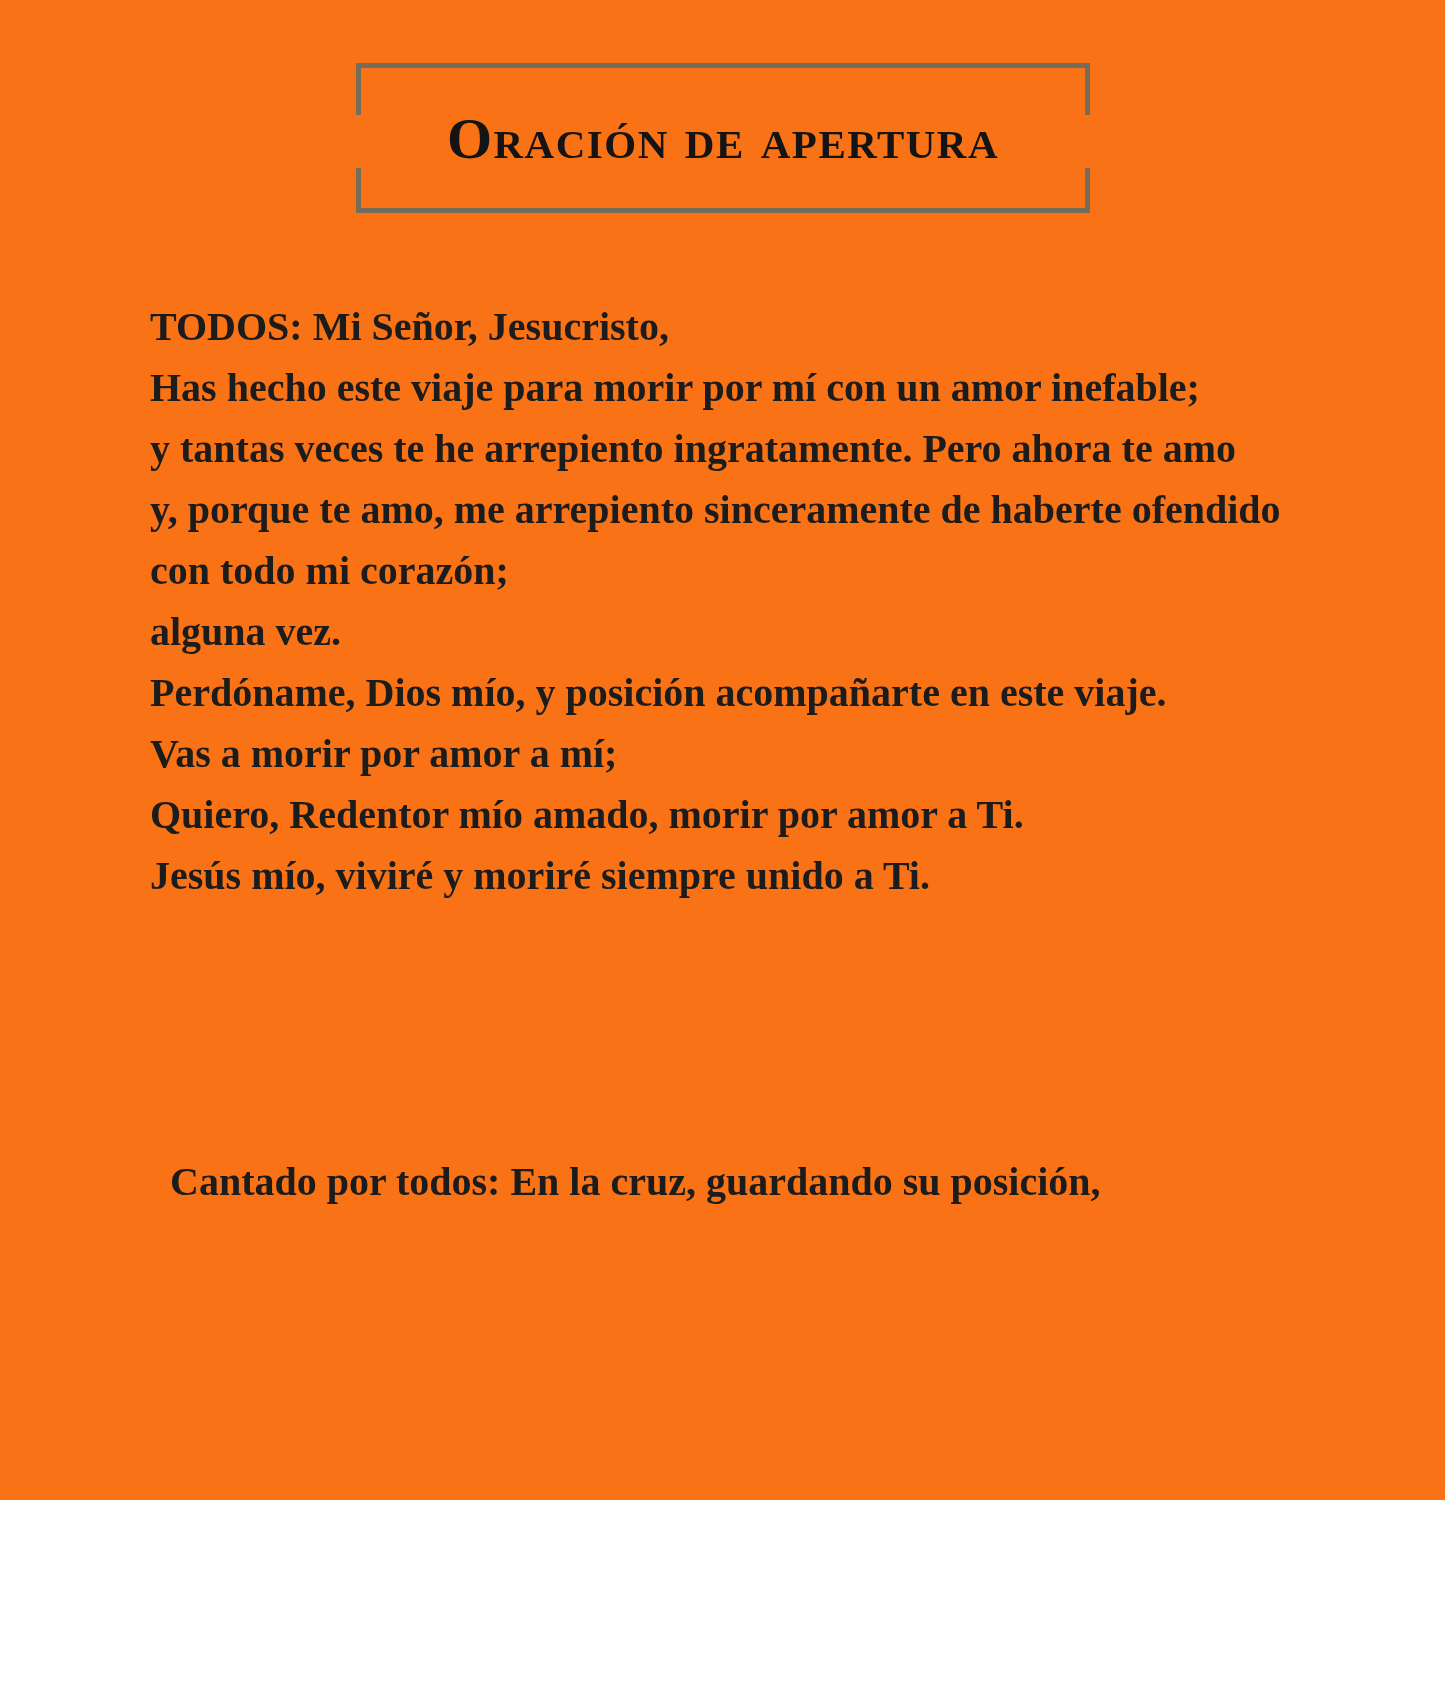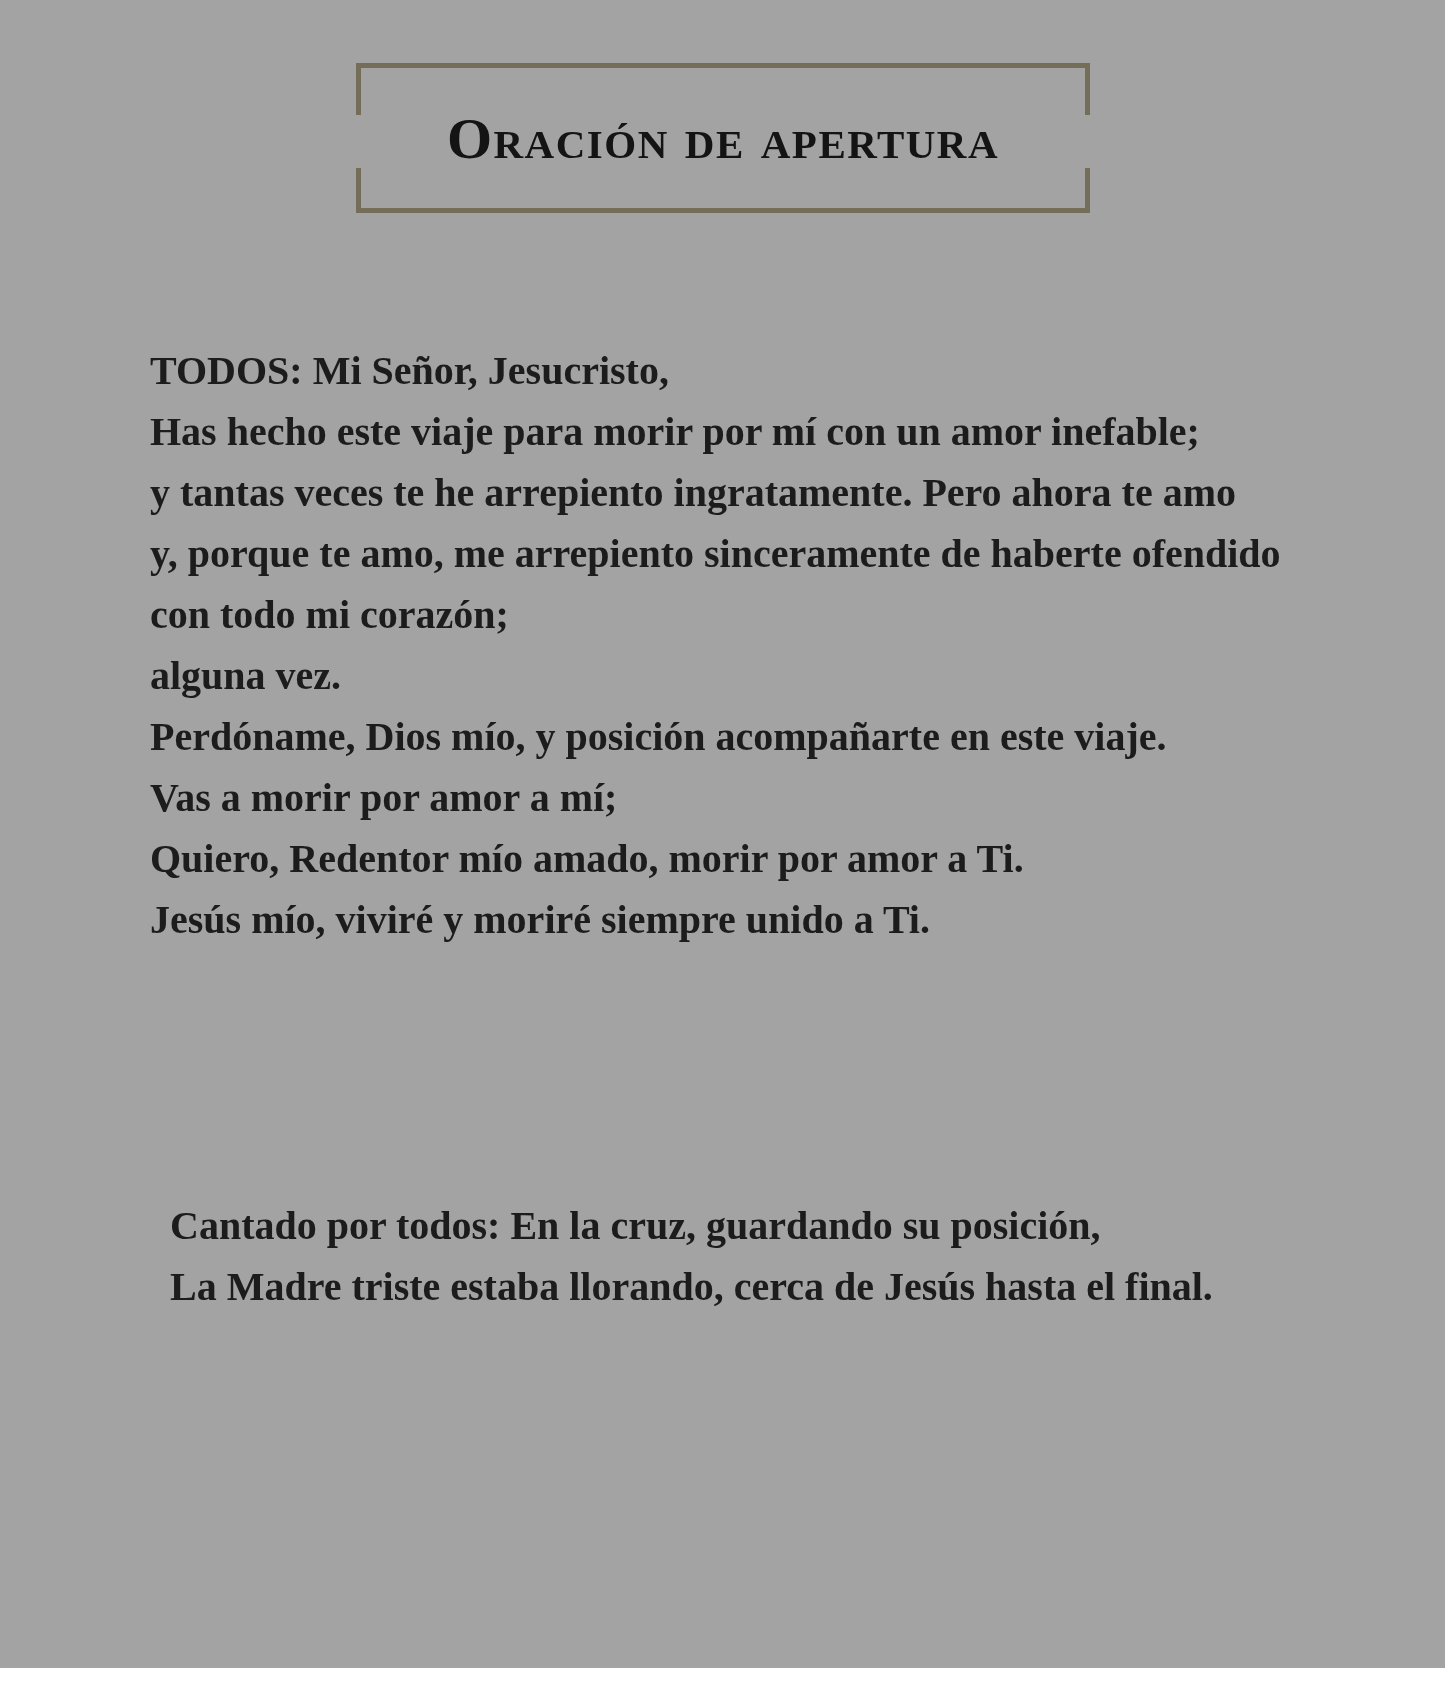--- a/index.html
+++ b/index.html
@@ -3,22 +3,22 @@
 <meta charset="utf-8">
 <style>
   html, body {
     margin: 0;
     padding: 0;
     background: #ffffff;
   }
   .page {
     position: relative;
     width: 1445px;
-    height: 1668px;
-    background: #a3a3a3;
+    height: 1500px;
+    background: #f97316;
     font-family: "Liberation Serif", serif;
     overflow: hidden;
   }
 
   
   .title-frame {
     position: absolute;
     left: 356px;
     top: 63px;
     width: 734px;
@@ -53,21 +53,21 @@
   .text-block {
     position: absolute;
     color: #1c1c1c;
     font-size: 40px;
     line-height: 61px;
     white-space: nowrap;
   }
   .prayer-block { left: 150px; top: 296px; }
   .hymn-block   { left: 170px; top: 1151px; }
   .line { font-weight: 700; }
-  .line.bold { font-weight: 700; margin-top: 44px; }
+  .line.bold { font-weight: 700; }
 </style>
 </head>
 <body>
 
 <div class="page">
 
   <div class="title-frame">
     <div class="bar bar-top"></div>
     <div class="bar bar-bottom"></div>
     <div class="bar bar-left-top"></div>
@@ -85,16 +85,15 @@
       <div class="line">con todo mi corazón;</div>
       <div class="line">alguna vez.</div>
       <div class="line">Perdóname, Dios mío, y posición acompañarte en este viaje.</div>
       <div class="line">Vas a morir por amor a mí;</div>
       <div class="line">Quiero, Redentor mío amado, morir por amor a Ti.</div>
       <div class="line">Jesús mío, viviré y moriré siempre unido a Ti.</div>
     </div>
 
   <div class="text-block hymn-block">
       <div class="line bold">Cantado por todos: En la cruz, guardando su posición,</div>
-      <div class="line">La Madre triste estaba llorando, cerca de Jesús hasta el final.</div>
     </div>
 
 </div>
 
 </body></html>

